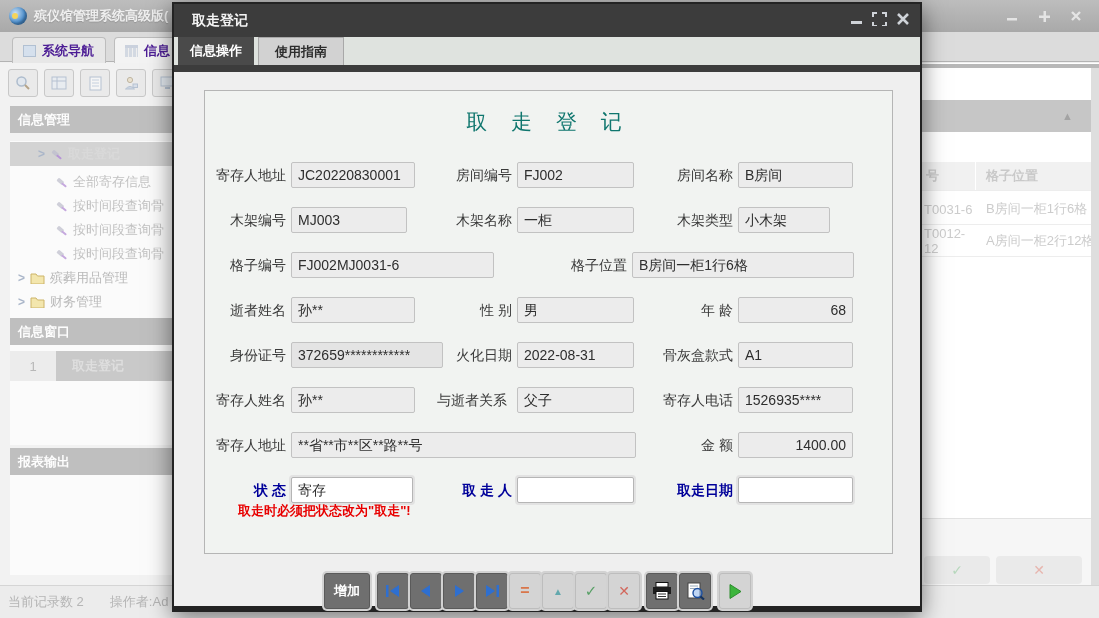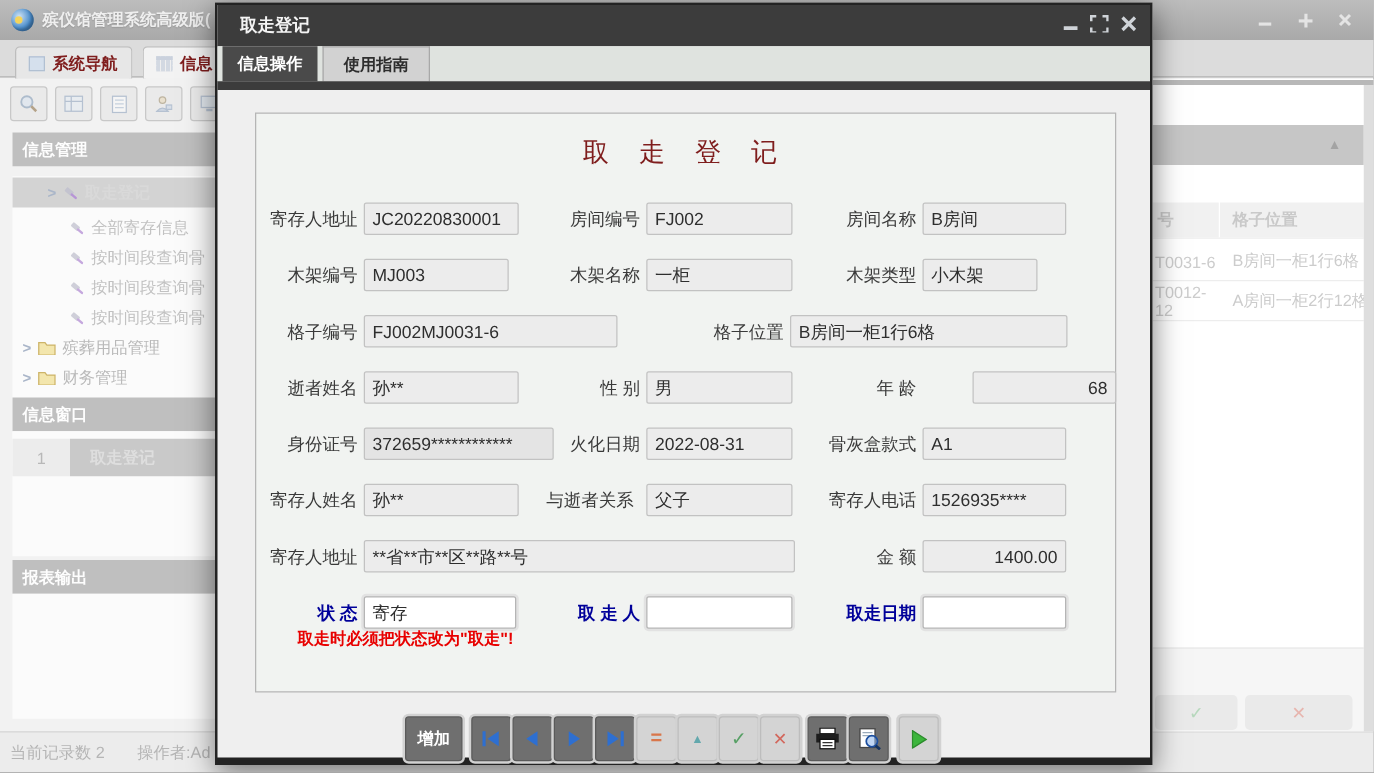--- a/index.html
+++ b/index.html
@@ -21,21 +21,21 @@
   .main-title { left:34px; top:0; height:32px; line-height:32px;
     font-size:13px; font-weight:bold; color:#efefef; text-shadow:0 1px 1px rgba(0,0,0,.15); }
   .main-controls { right:12px; top:6px; display:flex; gap:10px; }
   .mc-btn { width:22px; height:20px; display:flex; align-items:center; justify-content:center; }
   .mc-btn svg { display:block; }
 
   .main-tabbar { left:0; top:32px; width:1099px; height:30px; background:#dcdcdc;
     border-bottom:1px solid #b3b3b3; }
   .main-tab { position:absolute; top:5px; height:26px; border:1px solid #bdbdbd;
     border-bottom:none; border-radius:4px 4px 0 0; display:flex; align-items:center;
-    gap:6px; padding:0 10px; font-size:13px; font-weight:bold; color:#7f1d1d; }
+    gap:6px; padding:0 10px; font-size:13px; font-weight:bold; color:#4c1d95; }
   .main-tab.t1 { left:12px; width:94px; background:#e7e7e7; }
   .main-tab.t2 { left:114px; width:80px; background:#f3f3f3; }
   .nav-ic { width:13px; height:12px; border:1px solid #9fb3cb; background:#cfdef0; opacity:.75; }
   .grid-ic { width:13px; height:12px; opacity:.7;
     background:
       linear-gradient(#b9c4d4,#b9c4d4) 0 0/13px 3px no-repeat,
       repeating-linear-gradient(90deg,#c6cfdc 0 3px,#eee 3px 4px),
       repeating-linear-gradient(#c6cfdc 0 3px,#eee 3px 4px); }
 
   .sidebar { left:0; top:63px; width:178px; height:522px; background:#f2f2f2; }
@@ -89,21 +89,21 @@
   .dlg-tab { position:absolute; top:0; height:28px; display:flex; align-items:center;
     justify-content:center; font-size:13px; font-weight:bold; }
   .dlg-tab.active { left:4px; width:76px; background:#4a4a4a; color:#fff;text-align:center; }
   .dlg-tab.inactive { left:84px; width:86px; background:#d2d2d2; color:#2e2e2e;
     border:1px solid #a8a8a8; border-bottom:none; }
   .dlg-darkstrip { left:0; top:61px; width:746px; height:7px; background:#3c3c3c; }
 
   .dlg-panel { left:30px; top:86px; width:689px; height:464px; background:#f1f3f1;
     border:1px solid #b5b5b5; }
   .dlg-heading { left:30px; top:104px; width:689px; text-align:center; font-size:21px;
-    color:#7f1d1d; letter-spacing:9px; }
+    color:#0f766e; letter-spacing:9px; }
 
   .flabel { position:absolute; font-size:14px; color:#3a3a3a; height:26px;
     line-height:26px; text-align:right; }
   .flabel.blue { color:#00009a; font-weight:bold; }
   .finput { position:absolute; height:26px; background:#ececec; border:1px solid #c2c2c2;
     border-radius:2px; font-size:14px; color:#2e2e2e; line-height:24px; padding:0 6px;
     overflow:hidden; white-space:nowrap; }
   .finput.dark { background:#e4e4e4; }
   .finput.white { background:#ffffff; border:1px solid #b5b5b5; box-shadow:0 0 0 2px #e2e2e2; }
   .finput.num { text-align:right; }
@@ -349,21 +349,21 @@
     <div class="flabel" style="left:26px; top:248px; width:86px;">格子编号</div>
     <div class="finput" style="left:117px; top:248px; width:203px;">FJ002MJ0031-6</div>
     <div class="flabel" style="left:373px; top:248px; width:80px;">格子位置</div>
     <div class="finput" style="left:458px; top:248px; width:222px;">B房间一柜1行6格</div>
 
     <div class="flabel" style="left:26px; top:293px; width:86px;">逝者姓名</div>
     <div class="finput" style="left:117px; top:293px; width:124px;">孙**</div>
     <div class="flabel" style="left:258px; top:293px; width:80px;">性 别</div>
     <div class="finput" style="left:343px; top:293px; width:117px;">男</div>
     <div class="flabel" style="left:479px; top:293px; width:80px;">年 龄</div>
-    <div class="finput num" style="left:564px; top:293px; width:115px;margin-left:40px;">68</div>
+    <div class="finput num" style="left:564px; top:293px; width:115px;">68</div>
 
     <div class="flabel" style="left:26px; top:338px; width:86px;">身份证号</div>
     <div class="finput dark" style="left:117px; top:338px; width:152px;">372659************</div>
     <div class="flabel" style="left:278px; top:338px; width:60px;">火化日期</div>
     <div class="finput" style="left:343px; top:338px; width:117px;">2022-08-31</div>
     <div class="flabel" style="left:479px; top:338px; width:80px;">骨灰盒款式</div>
     <div class="finput" style="left:564px; top:338px; width:115px;">A1</div>
 
     <div class="flabel" style="left:26px; top:383px; width:86px;">寄存人姓名</div>
     <div class="finput" style="left:117px; top:383px; width:124px;">孙**</div>

